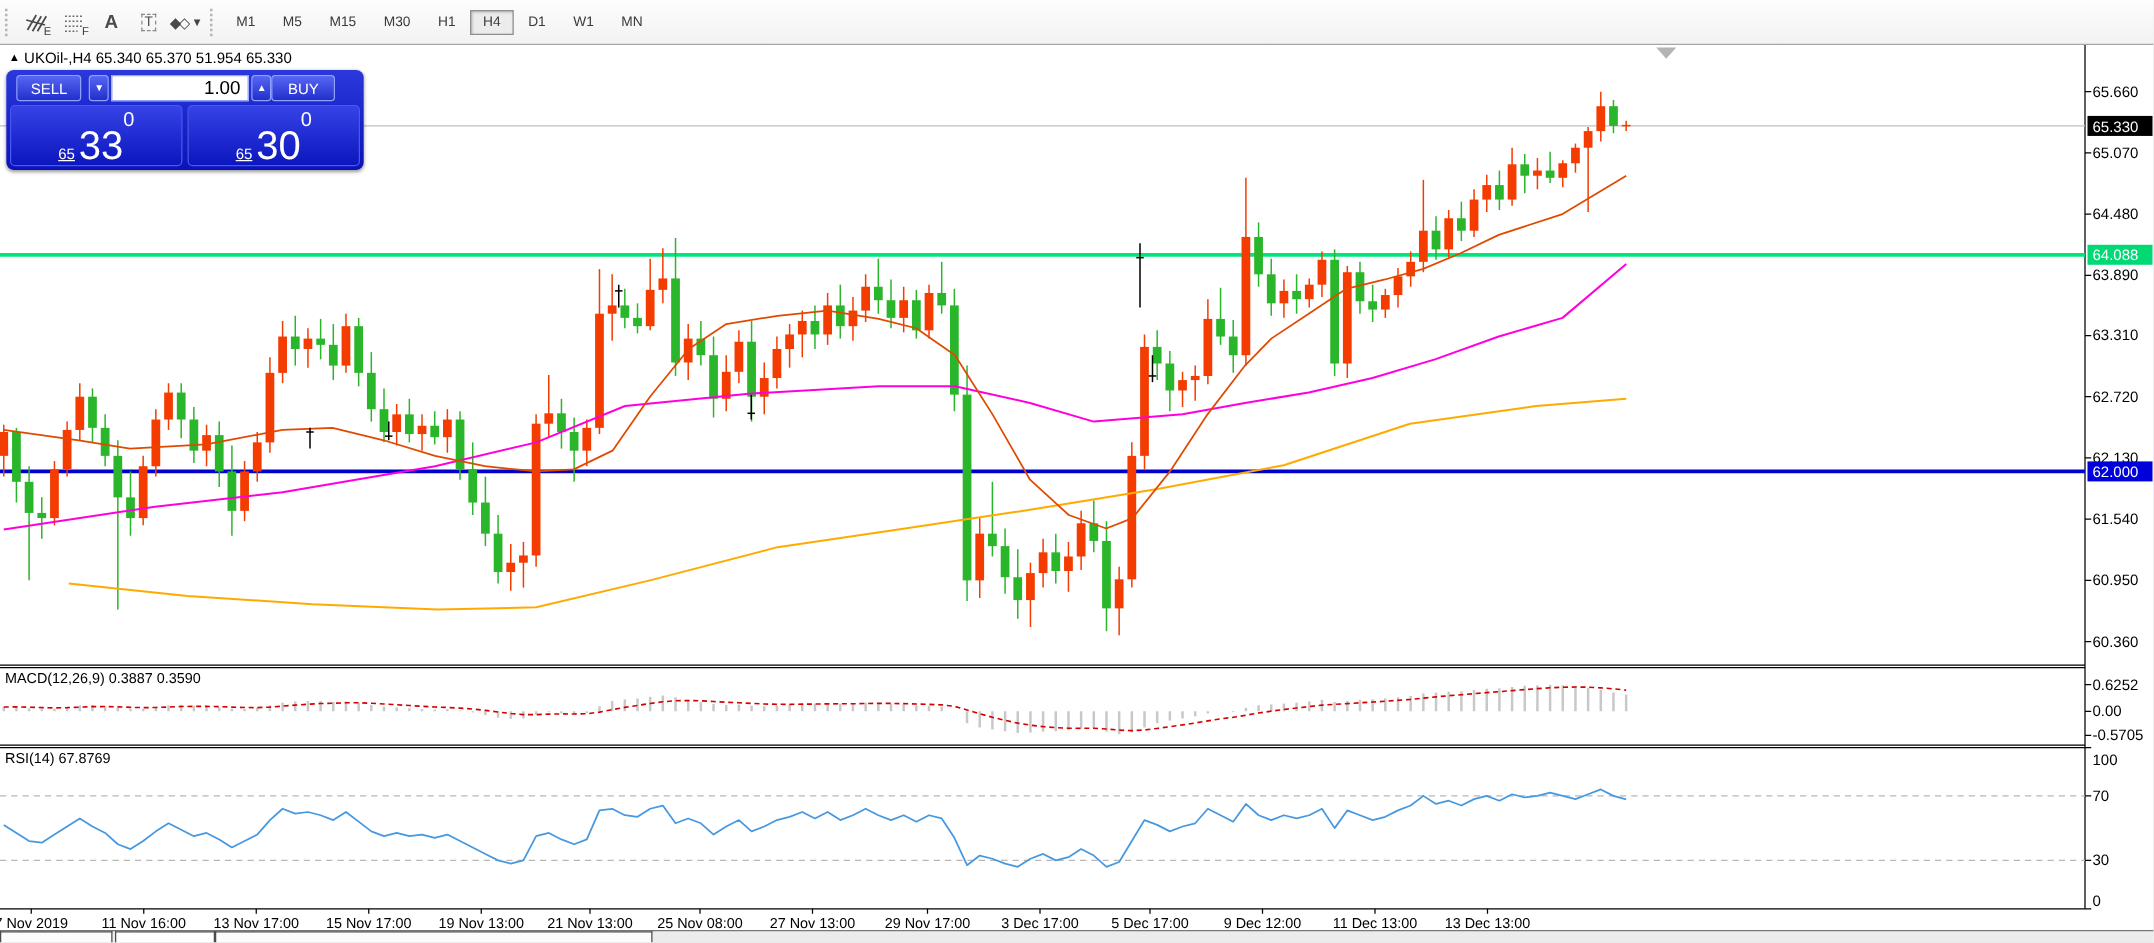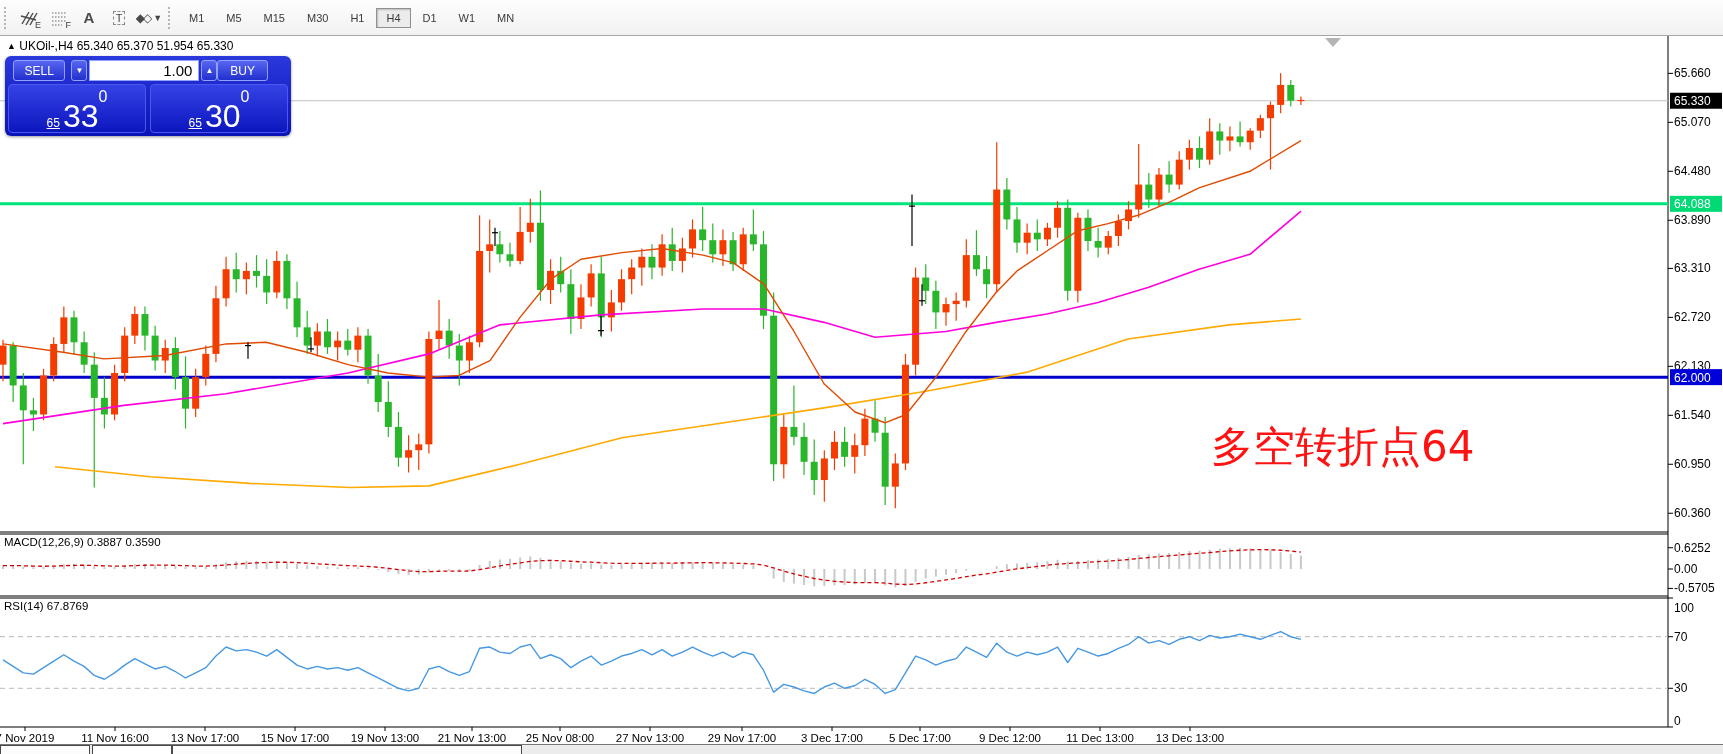--- a/index.html
+++ b/index.html
@@ -622,20 +622,19 @@
       <line x1="920" y1="727" x2="920" y2="731" stroke="#000"></line>
       <text x="920" y="742" font-size="11.5" fill="#000" text-anchor="middle">5 Dec 17:00</text>
       <line x1="1010" y1="727" x2="1010" y2="731" stroke="#000"></line>
       <text x="1010" y="742" font-size="11.5" fill="#000" text-anchor="middle">9 Dec 12:00</text>
       <line x1="1100" y1="727" x2="1100" y2="731" stroke="#000"></line>
       <text x="1100" y="742" font-size="11.5" fill="#000" text-anchor="middle">11 Dec 13:00</text>
       <line x1="1190" y1="727" x2="1190" y2="731" stroke="#000"></line>
       <text x="1190" y="742" font-size="11.5" fill="#000" text-anchor="middle">13 Dec 13:00</text>
     </svg>
 
-  <div id="annotation">多空转折点64</div>
 
   <div id="bottomstrip">
     <div class="tabstub" style="left:0;width:88px;"></div>
     <div class="tabstub" style="left:92px;width:78px;background:#fff;"></div>
     <div class="tabstub" style="left:172px;width:348px;"></div>
   </div>
 </div>
 
 </body></html>

